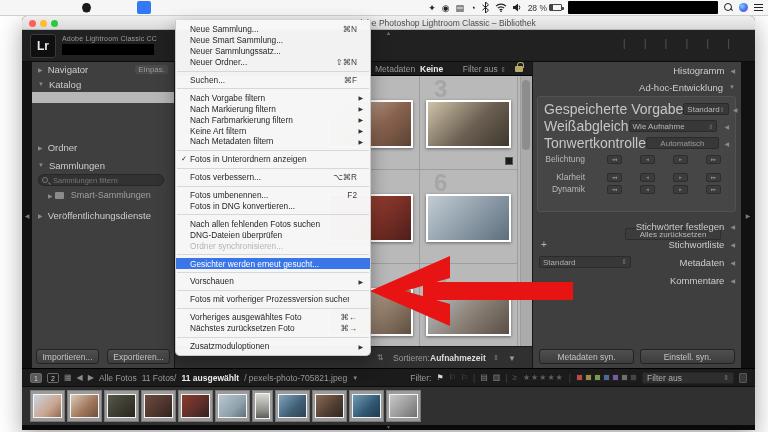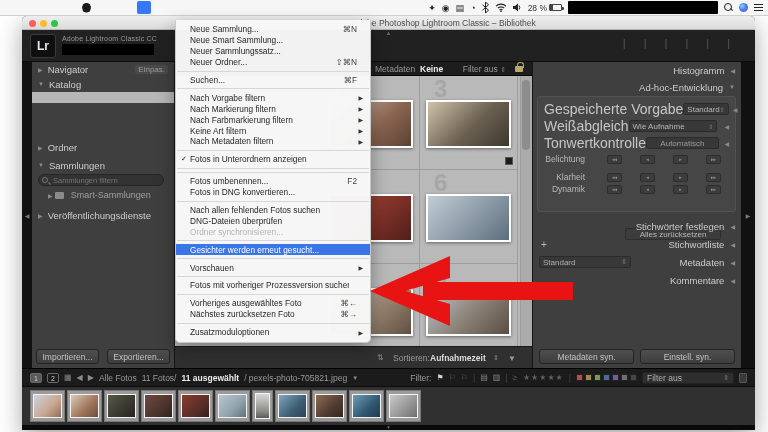--- a/index.html
+++ b/index.html
@@ -549,20 +549,26 @@
     <span class="lbl">Fotos in Unterordnern anzeigen</span>
     <span class="sc"></span>
     <span class="sub"></span>
   </div>
     <div class="mi sep">
     
     
     
     
   </div>
+    <div class="mi">
+    <span class="chk"></span>
+    <span class="lbl">Fotos verbessern...</span>
+    <span class="sc">⌥⌘R</span>
+    <span class="sub"></span>
+  </div>
     <div class="mi sep">
     
     
     
     
   </div>
     <div class="mi">
     <span class="chk"></span>
     <span class="lbl">Fotos umbenennen...</span>
     <span class="sc">F2</span>

